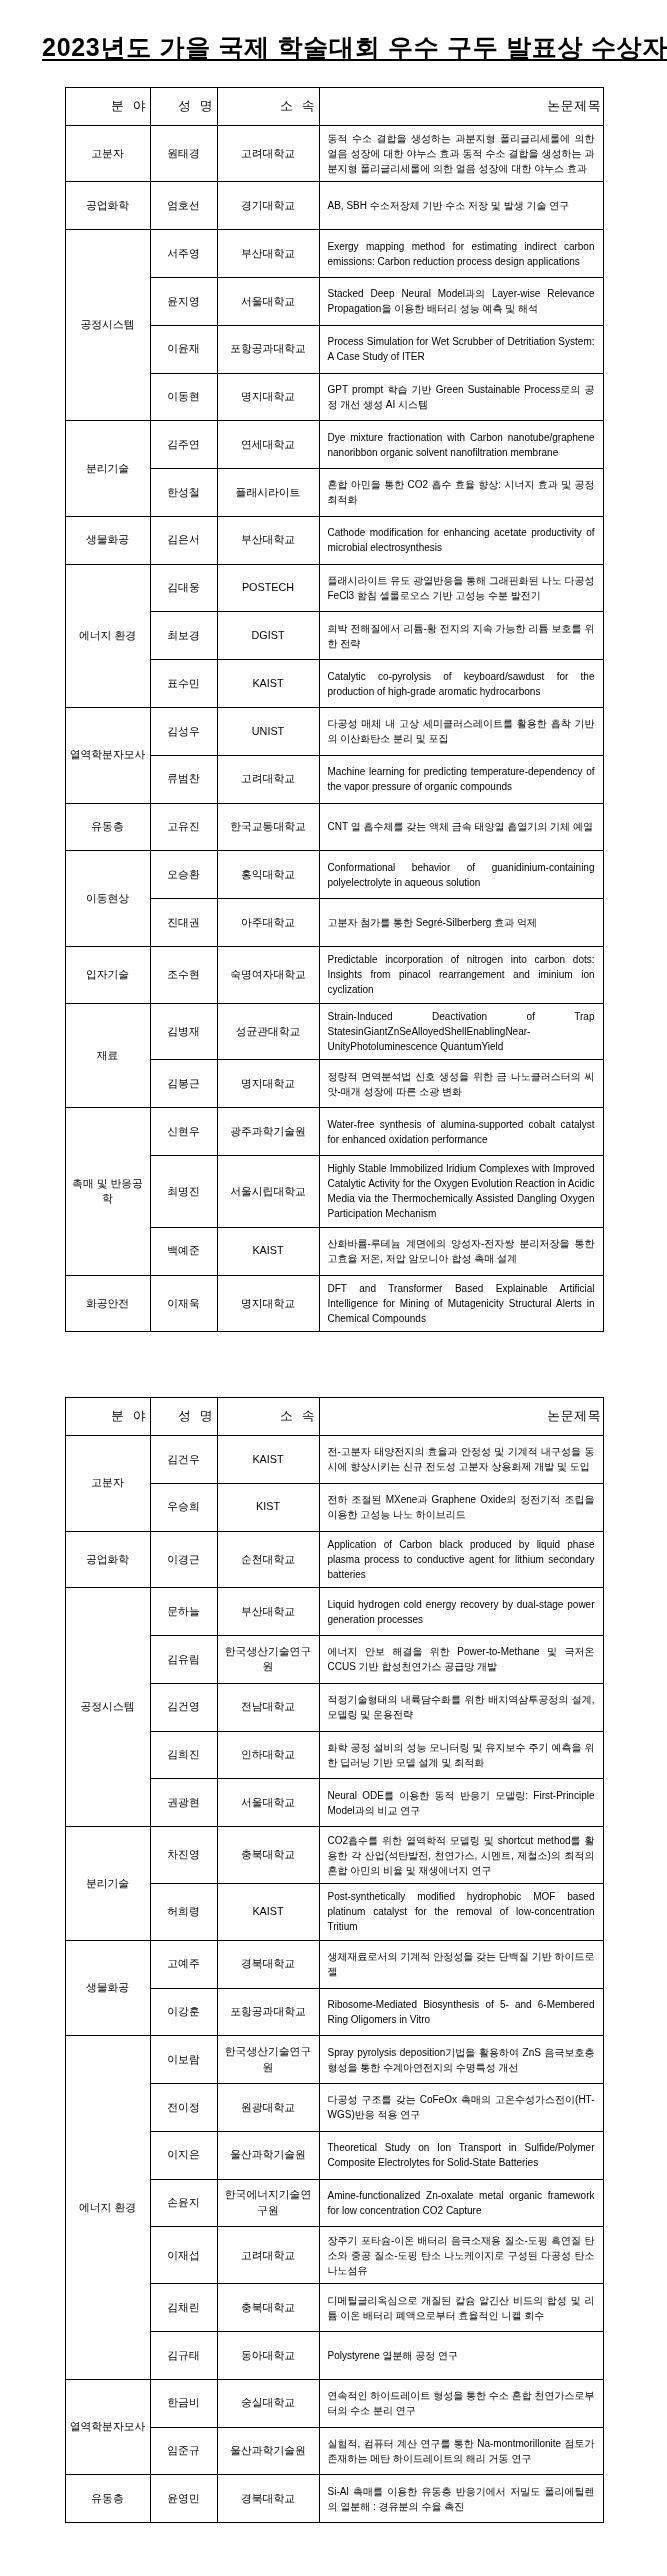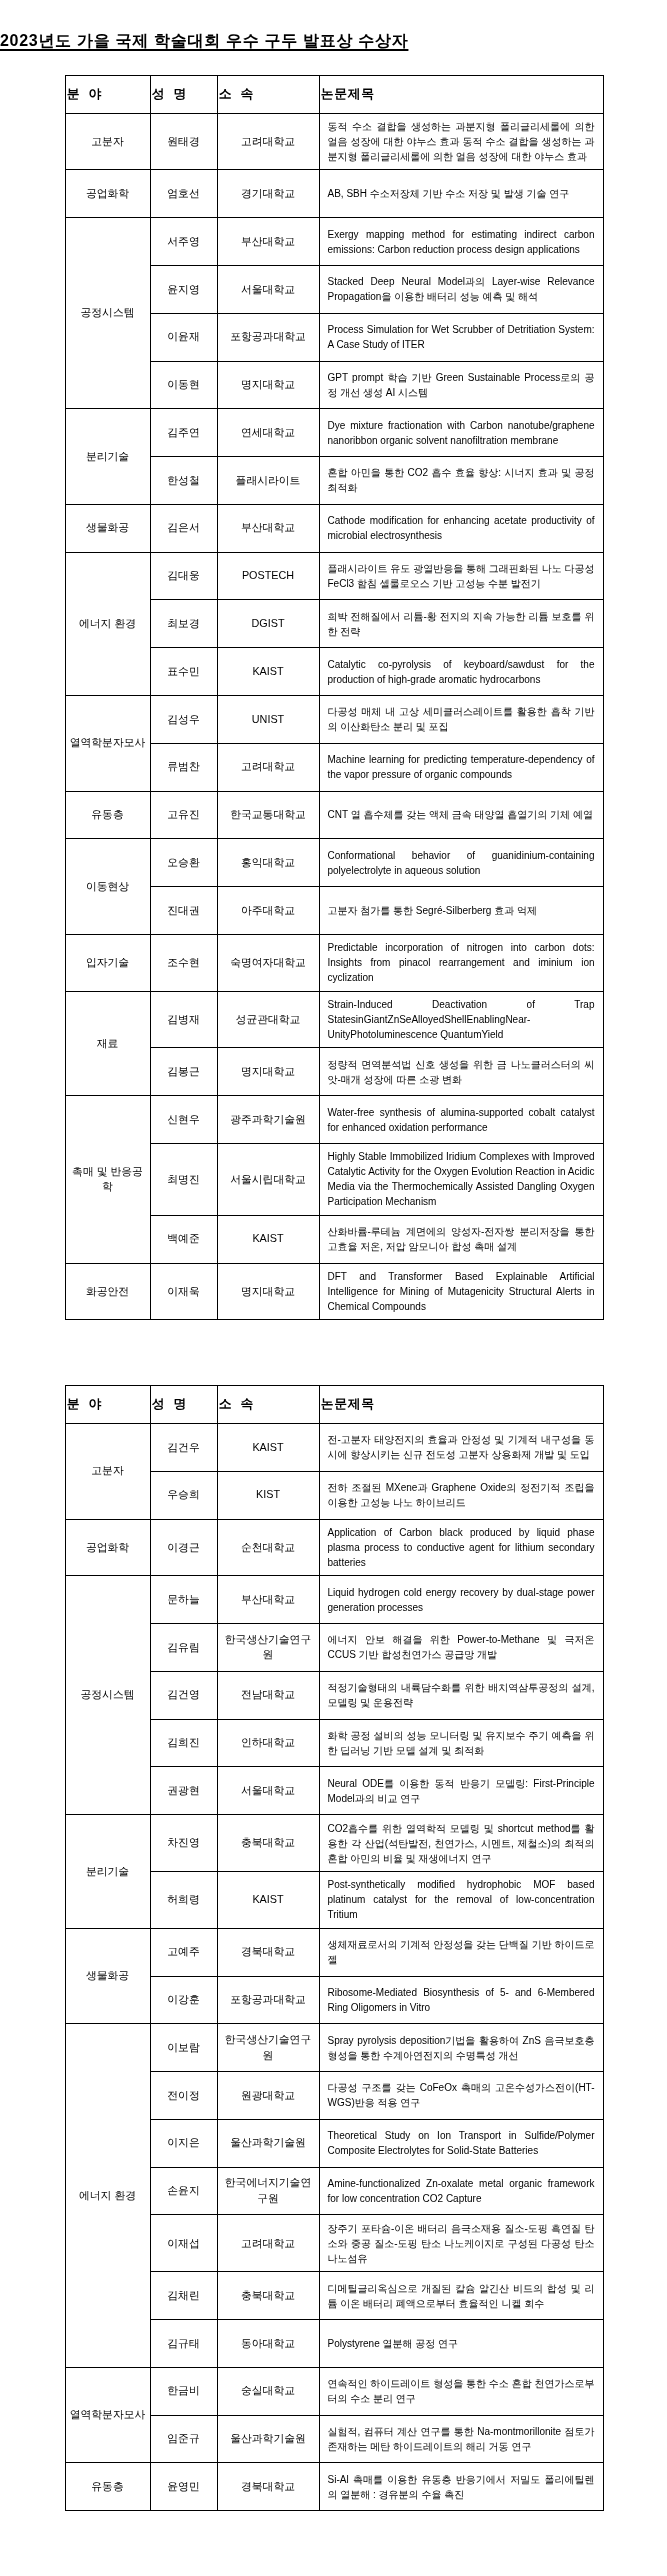--- a/index.html
+++ b/index.html
@@ -12,44 +12,44 @@
   .page {
     width: 668px;
     margin: 0 auto;
     padding: 31px 0 40px 0;
     box-sizing: border-box;
     background: #ffffff;
   }
   .section { margin-bottom: 65px; }
   .section:last-child { margin-bottom: 0; }
   .doc-title {
-    font-size: 16px;
+    font-size: 25px;
     font-weight: bold;
-    text-align: left;
+    text-align: right;
     letter-spacing: 0.7px;
     text-decoration: underline;
     text-decoration-thickness: 2px;
     text-underline-offset: 3.4px;
     margin: 0 0 23px 0;
   }
   table.award-table {
     width: 538px;
     margin: 0 auto;
     border-collapse: collapse;
     border: 1.3px solid #000;
     table-layout: fixed;
   }
   table.award-table th, table.award-table td {
     border: 0.7px solid #000;
     vertical-align: middle;
   }
   table.award-table thead th {
     font-size: 12.8px;
-    font-weight: bold;
-    text-align: left;
+    font-weight: normal;
+    text-align: right;
     height: 34px;
     letter-spacing: 2.7px;
     border-bottom: 1.3px solid #000;
     padding: 1.3px;
   }
   table.award-table thead th.col-paper { letter-spacing: 0.7px; }
   col.c-field { width: 85px; }
   col.c-name  { width: 67px; }
   col.c-affil { width: 102px; }
   col.c-paper { width: 284px; }

